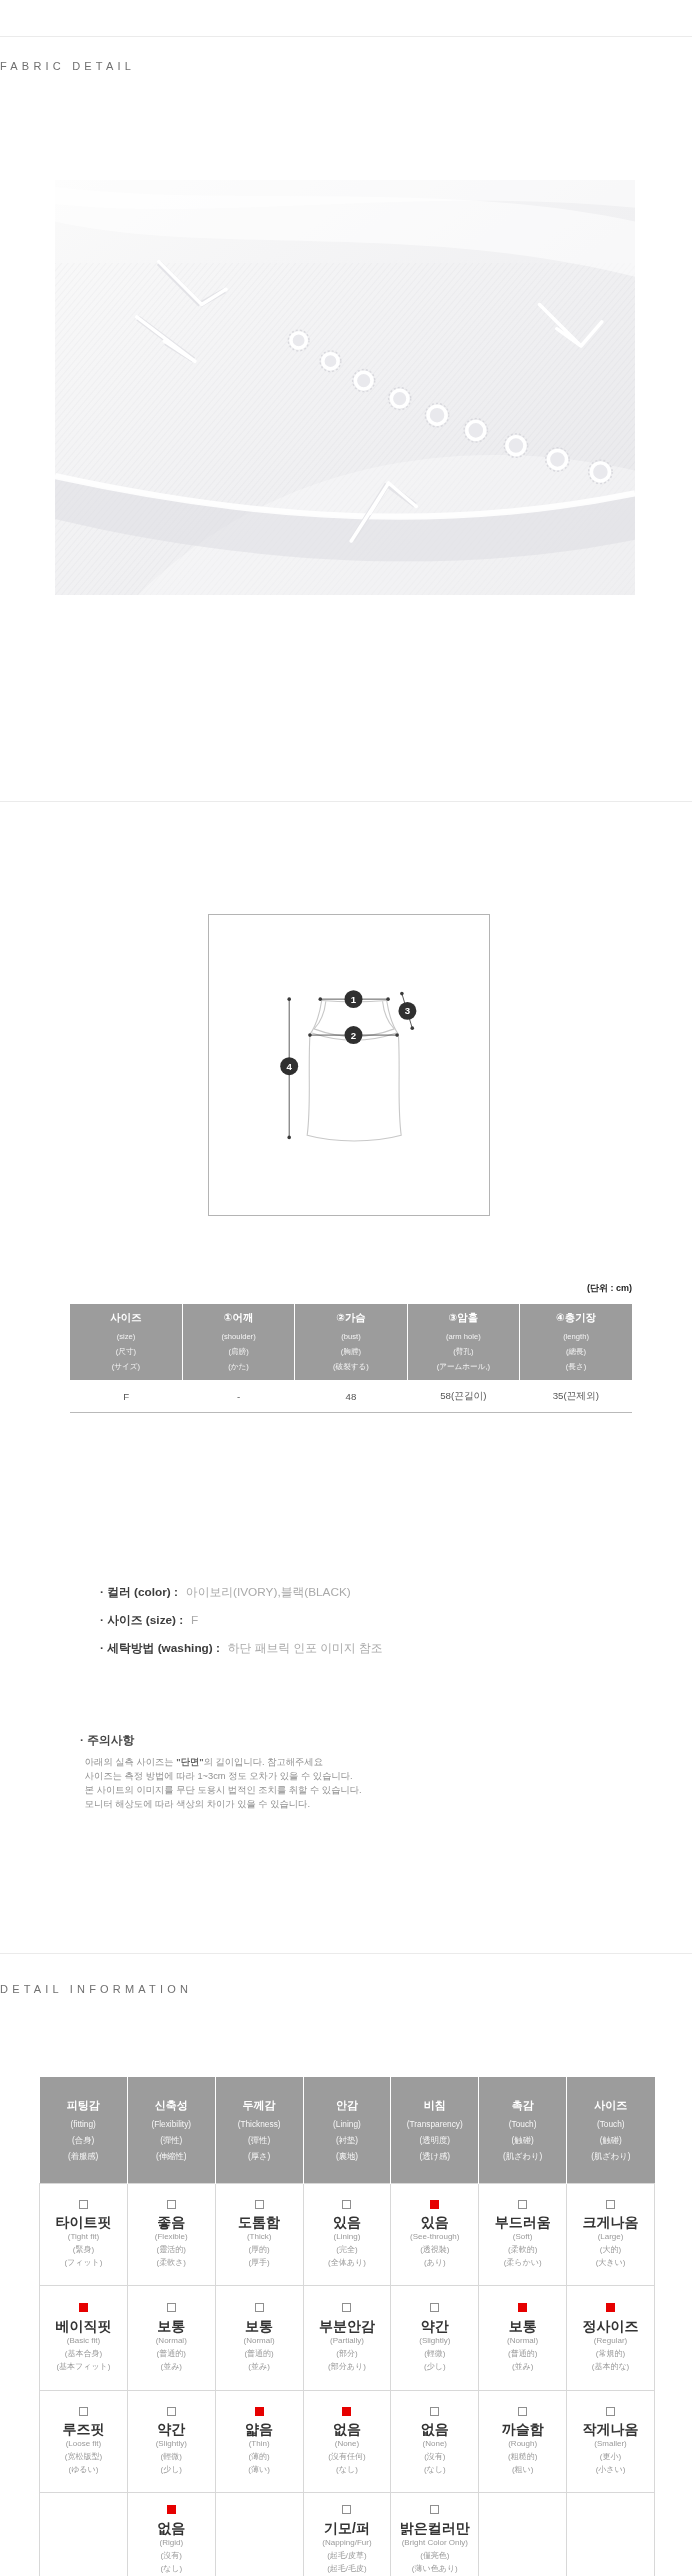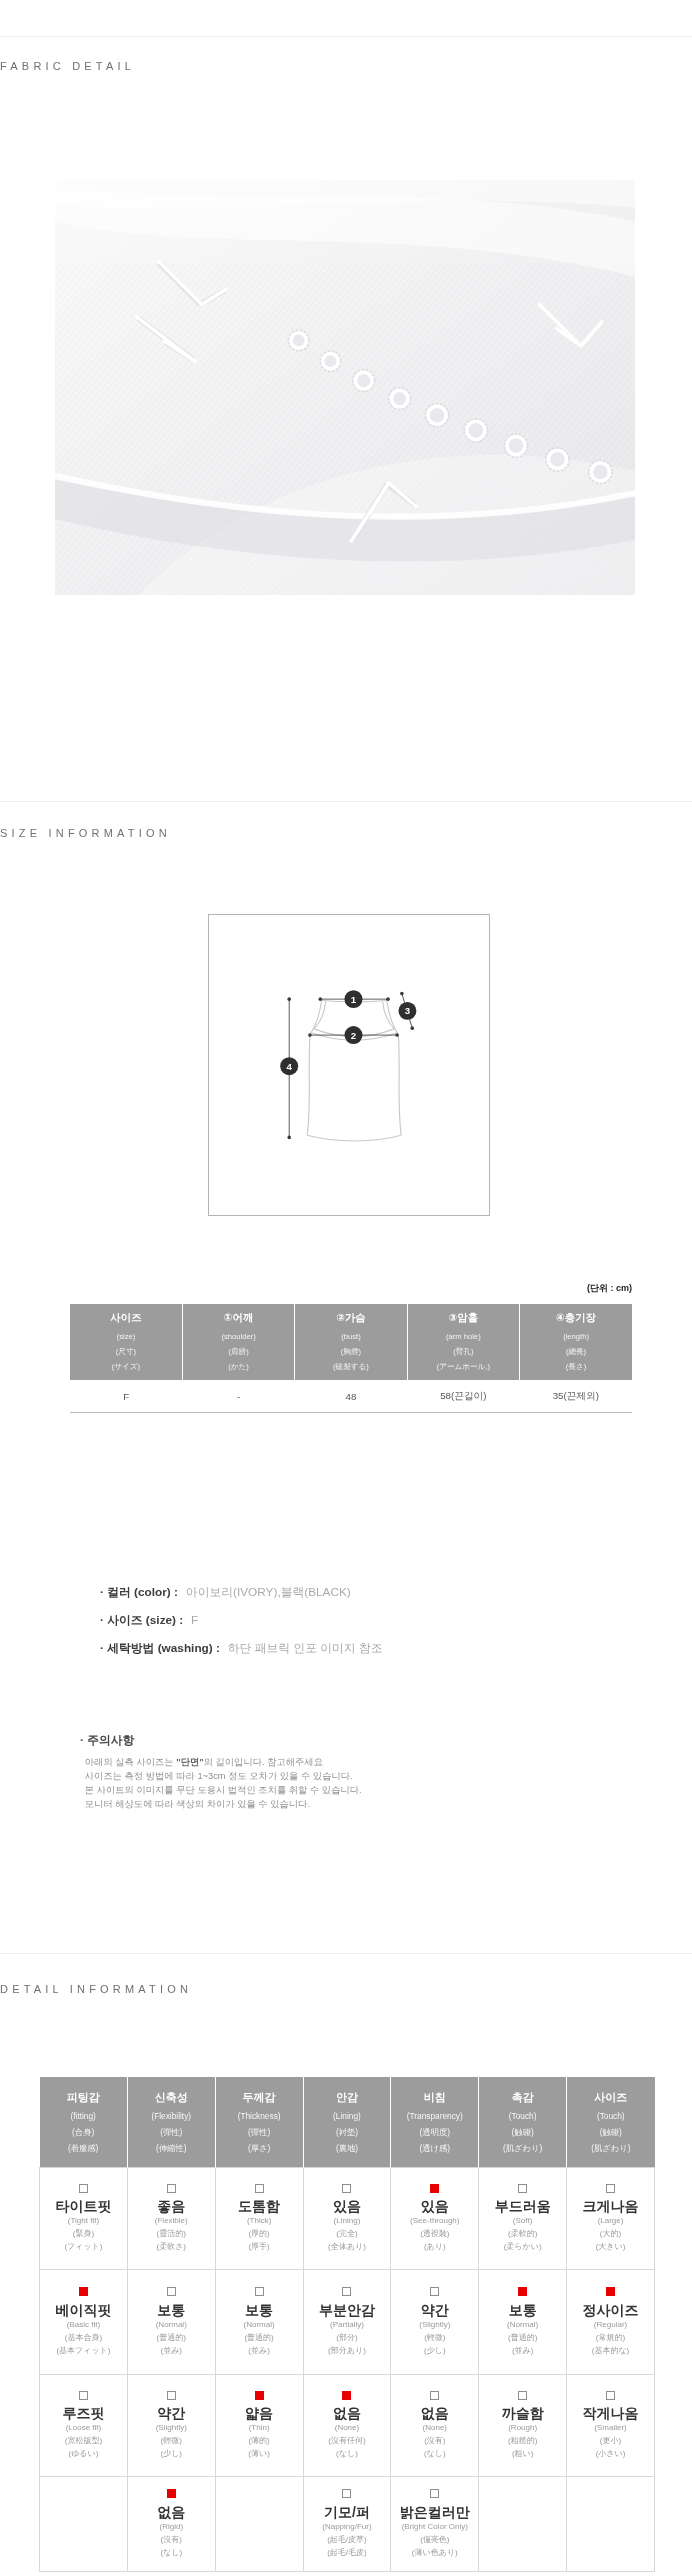--- a/index.html
+++ b/index.html
@@ -41,21 +41,21 @@
   .info-value{font-size:11.8px;color:#a9a9a9;font-weight:400;margin-left:4.8px;}
 
   .notice{position:absolute;left:80px;top:1733px;}
   .notice-title{font-size:11.8px;color:#474747;font-weight:700;line-height:14px;}
   .notice-body{margin:8.3px 0 0 4.8px;font-size:9.3px;color:#8f8f8f;line-height:14px;}
   .notice-body .bold{color:#666;font-weight:700;}
 
   
   .detail-table{position:absolute;left:39px;top:2077px;width:616px;table-layout:fixed;border-collapse:collapse;}
   .detail-table th{background:#9c9c9c;height:82px;vertical-align:middle;text-align:center;
-        border-right:1.4px solid #fff;padding:4px;font-weight:400;}
+        border-right:1.4px solid #fff;padding:12px;font-weight:400;}
   .detail-table th:last-child{border-right:none;}
   .dh-main{color:#fff;font-size:11px;font-weight:700;line-height:18px;margin-bottom:1.4px;}
   .dh-sub{color:rgba(255,255,255,.93);font-size:8.3px;line-height:16px;}
   .detail-table td{border:0.7px solid #d8d8d8;text-align:center;vertical-align:middle;
         padding:5.5px 1.4px;background:#fff;}
   .dr0 td{height:90px}.dr1 td{height:93px}.dr2 td{height:90px}.dr3 td{height:83px}
   .cb{display:inline-block;width:9px;height:9px;box-sizing:border-box;margin-bottom:3.5px;}
   .cb-un{border:0.7px solid #8f8f8f;background:#fff;}
   .cb-ck{background:#e60000;border:0.7px solid #e60000;}
   .cell-label{font-size:14px;color:#333;font-weight:700;line-height:16px;}
@@ -118,21 +118,20 @@
           <circle cx="666" cy="384" r="17"></circle>
             <circle cx="726" cy="404" r="17"></circle>
           <circle cx="788" cy="422" r="17"></circle>
         </g>
       </g>
       <path d="M0,0 L838,0 L838,40 C520,10 240,60 0,35 Z" fill="#ffffff" opacity="0.5"></path>
     </svg>
   </div>
 
   <hr class="divider d2">
-  <div class="section-title t2">SIZE INFORMATION</div>
 
   <div class="diagram-box">
     <svg width="280" height="301" viewBox="0 0 405 434">
 
       <g fill="none" stroke="#c8c8c8" stroke-width="1.6">
         <path d="M163,123 C159,149 153,162 146,172 C143,228 148,272 142,318 C182,329 238,329 278,318 C272,272 277,228 274,172 C267,162 261,149 257,123"></path>
         <path d="M163,123 Q210,127 257,123"></path>
         <path d="M169,124 C167,143 161,155 152,164 Q210,186 268,164 C259,155 253,143 251,124"></path>
         <path d="M149,170 Q210,191 271,170"></path>
       </g>

